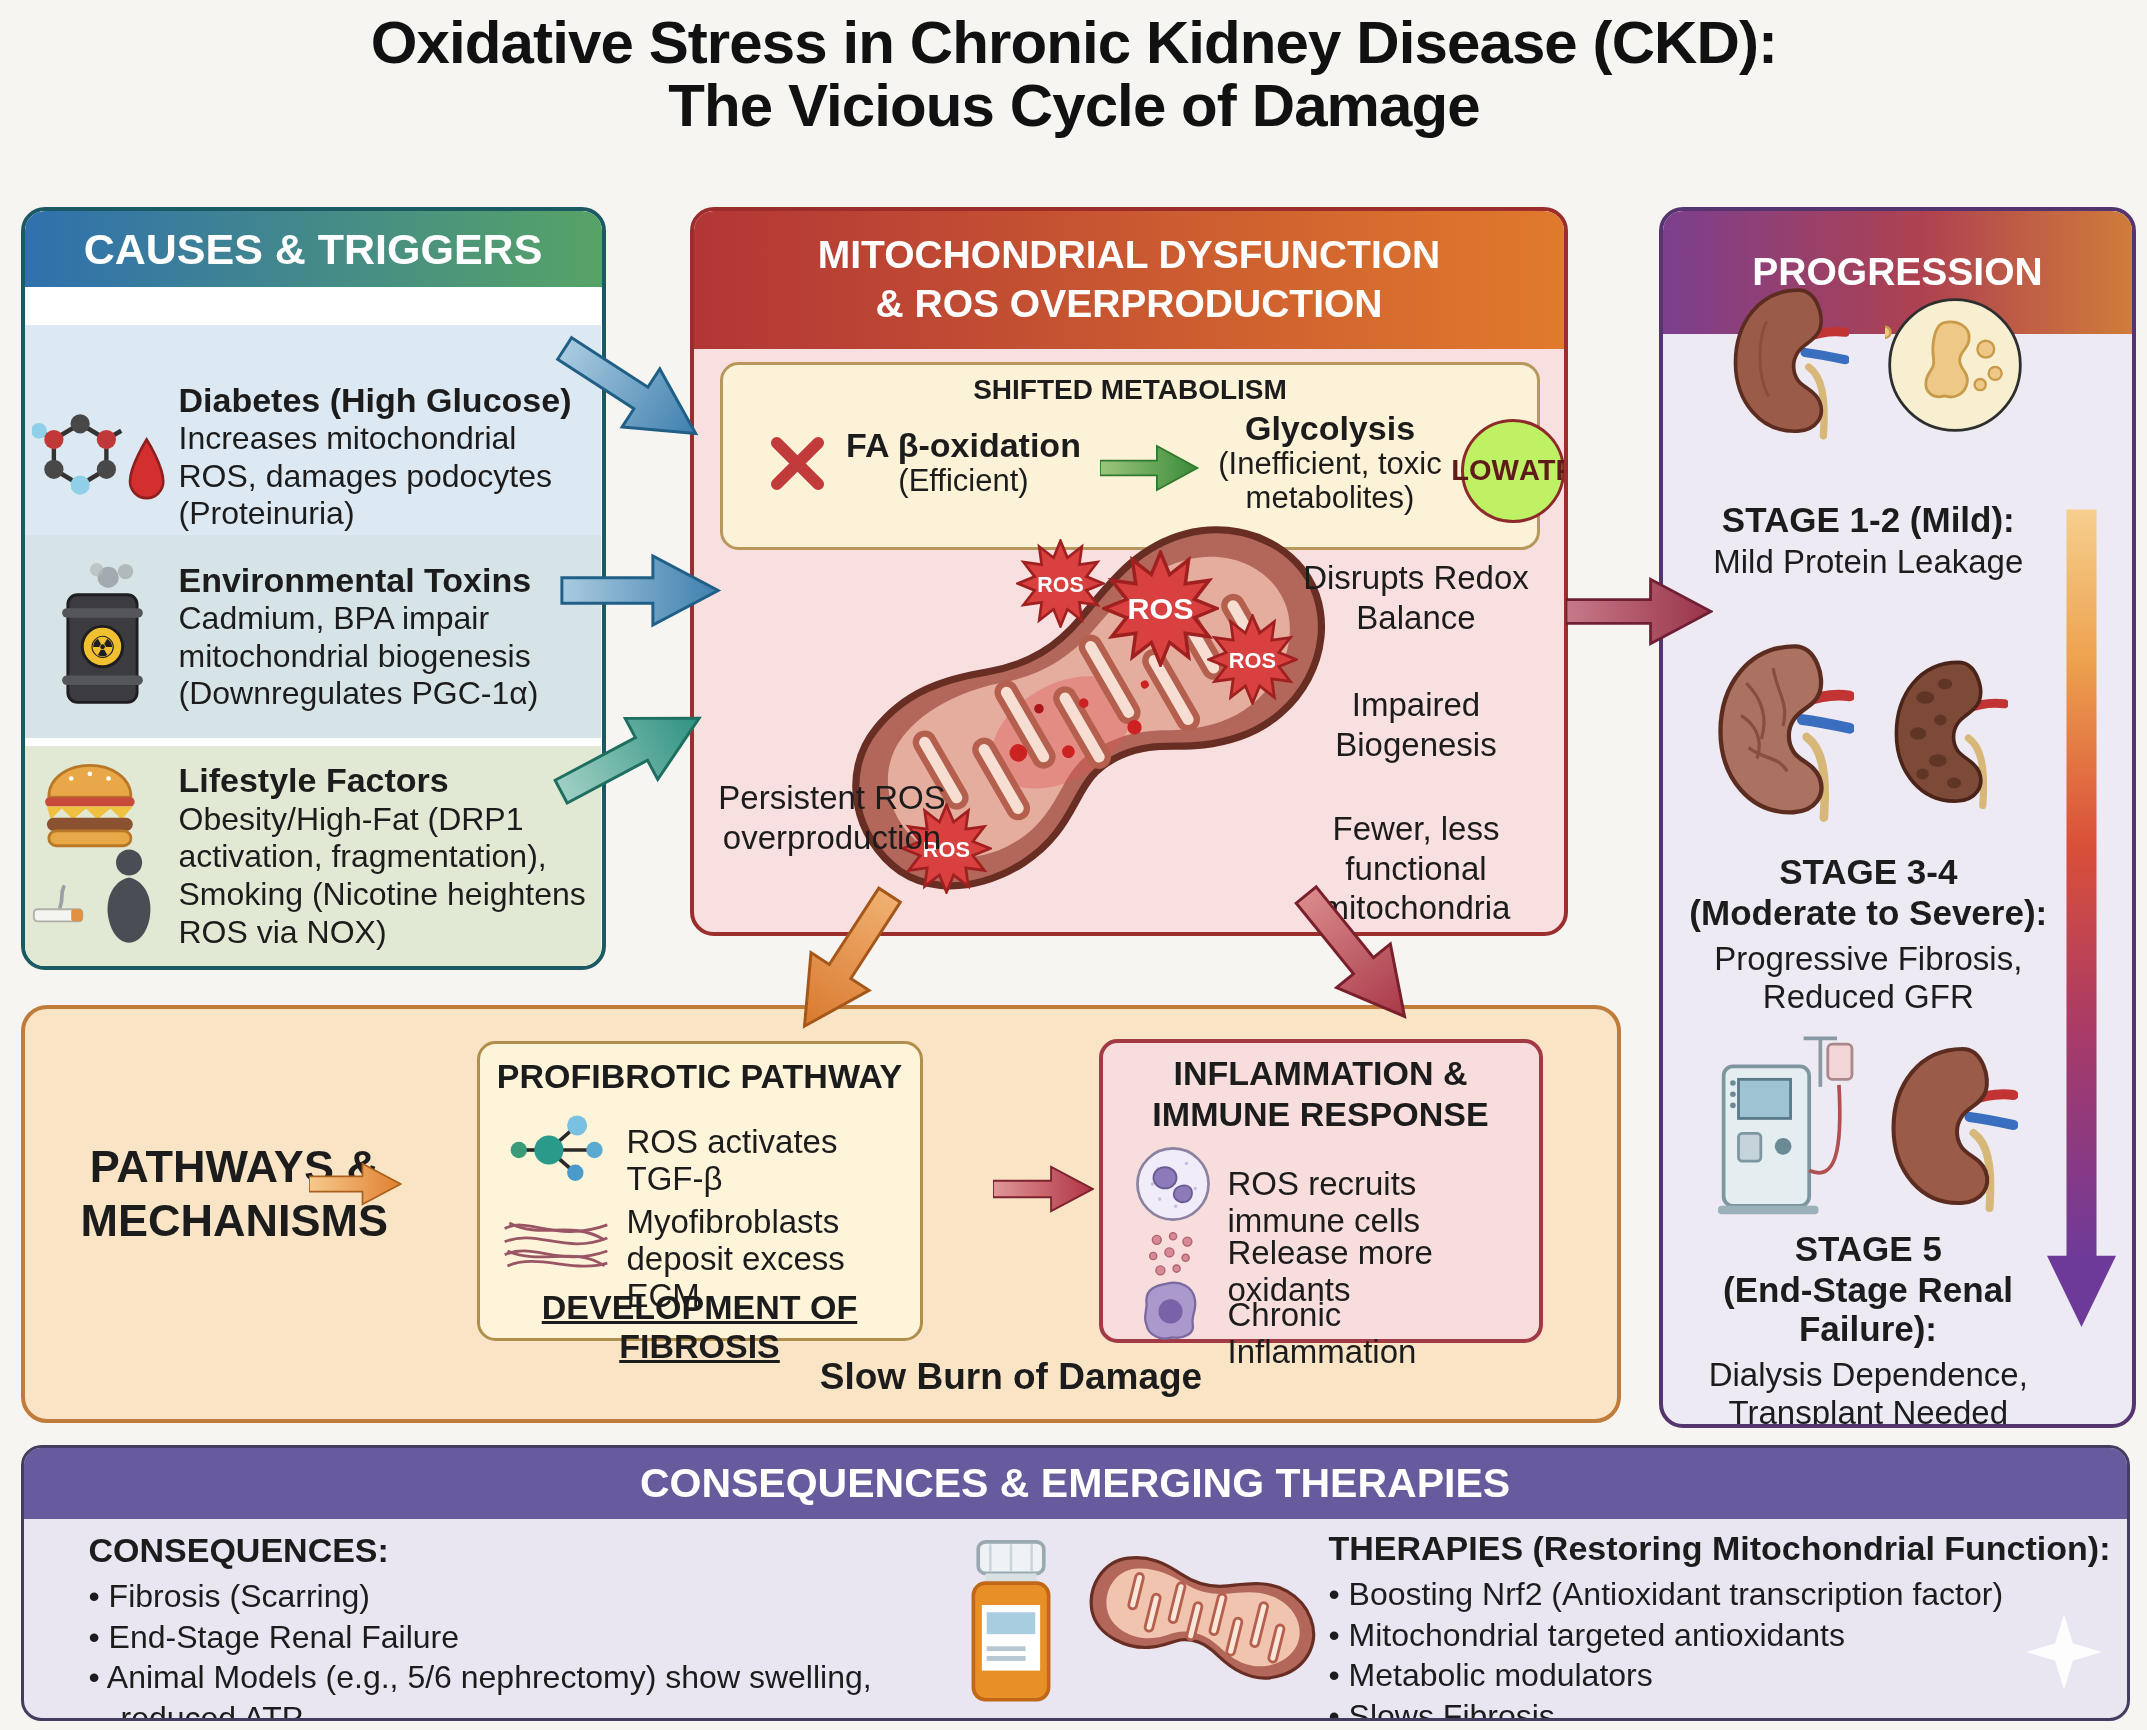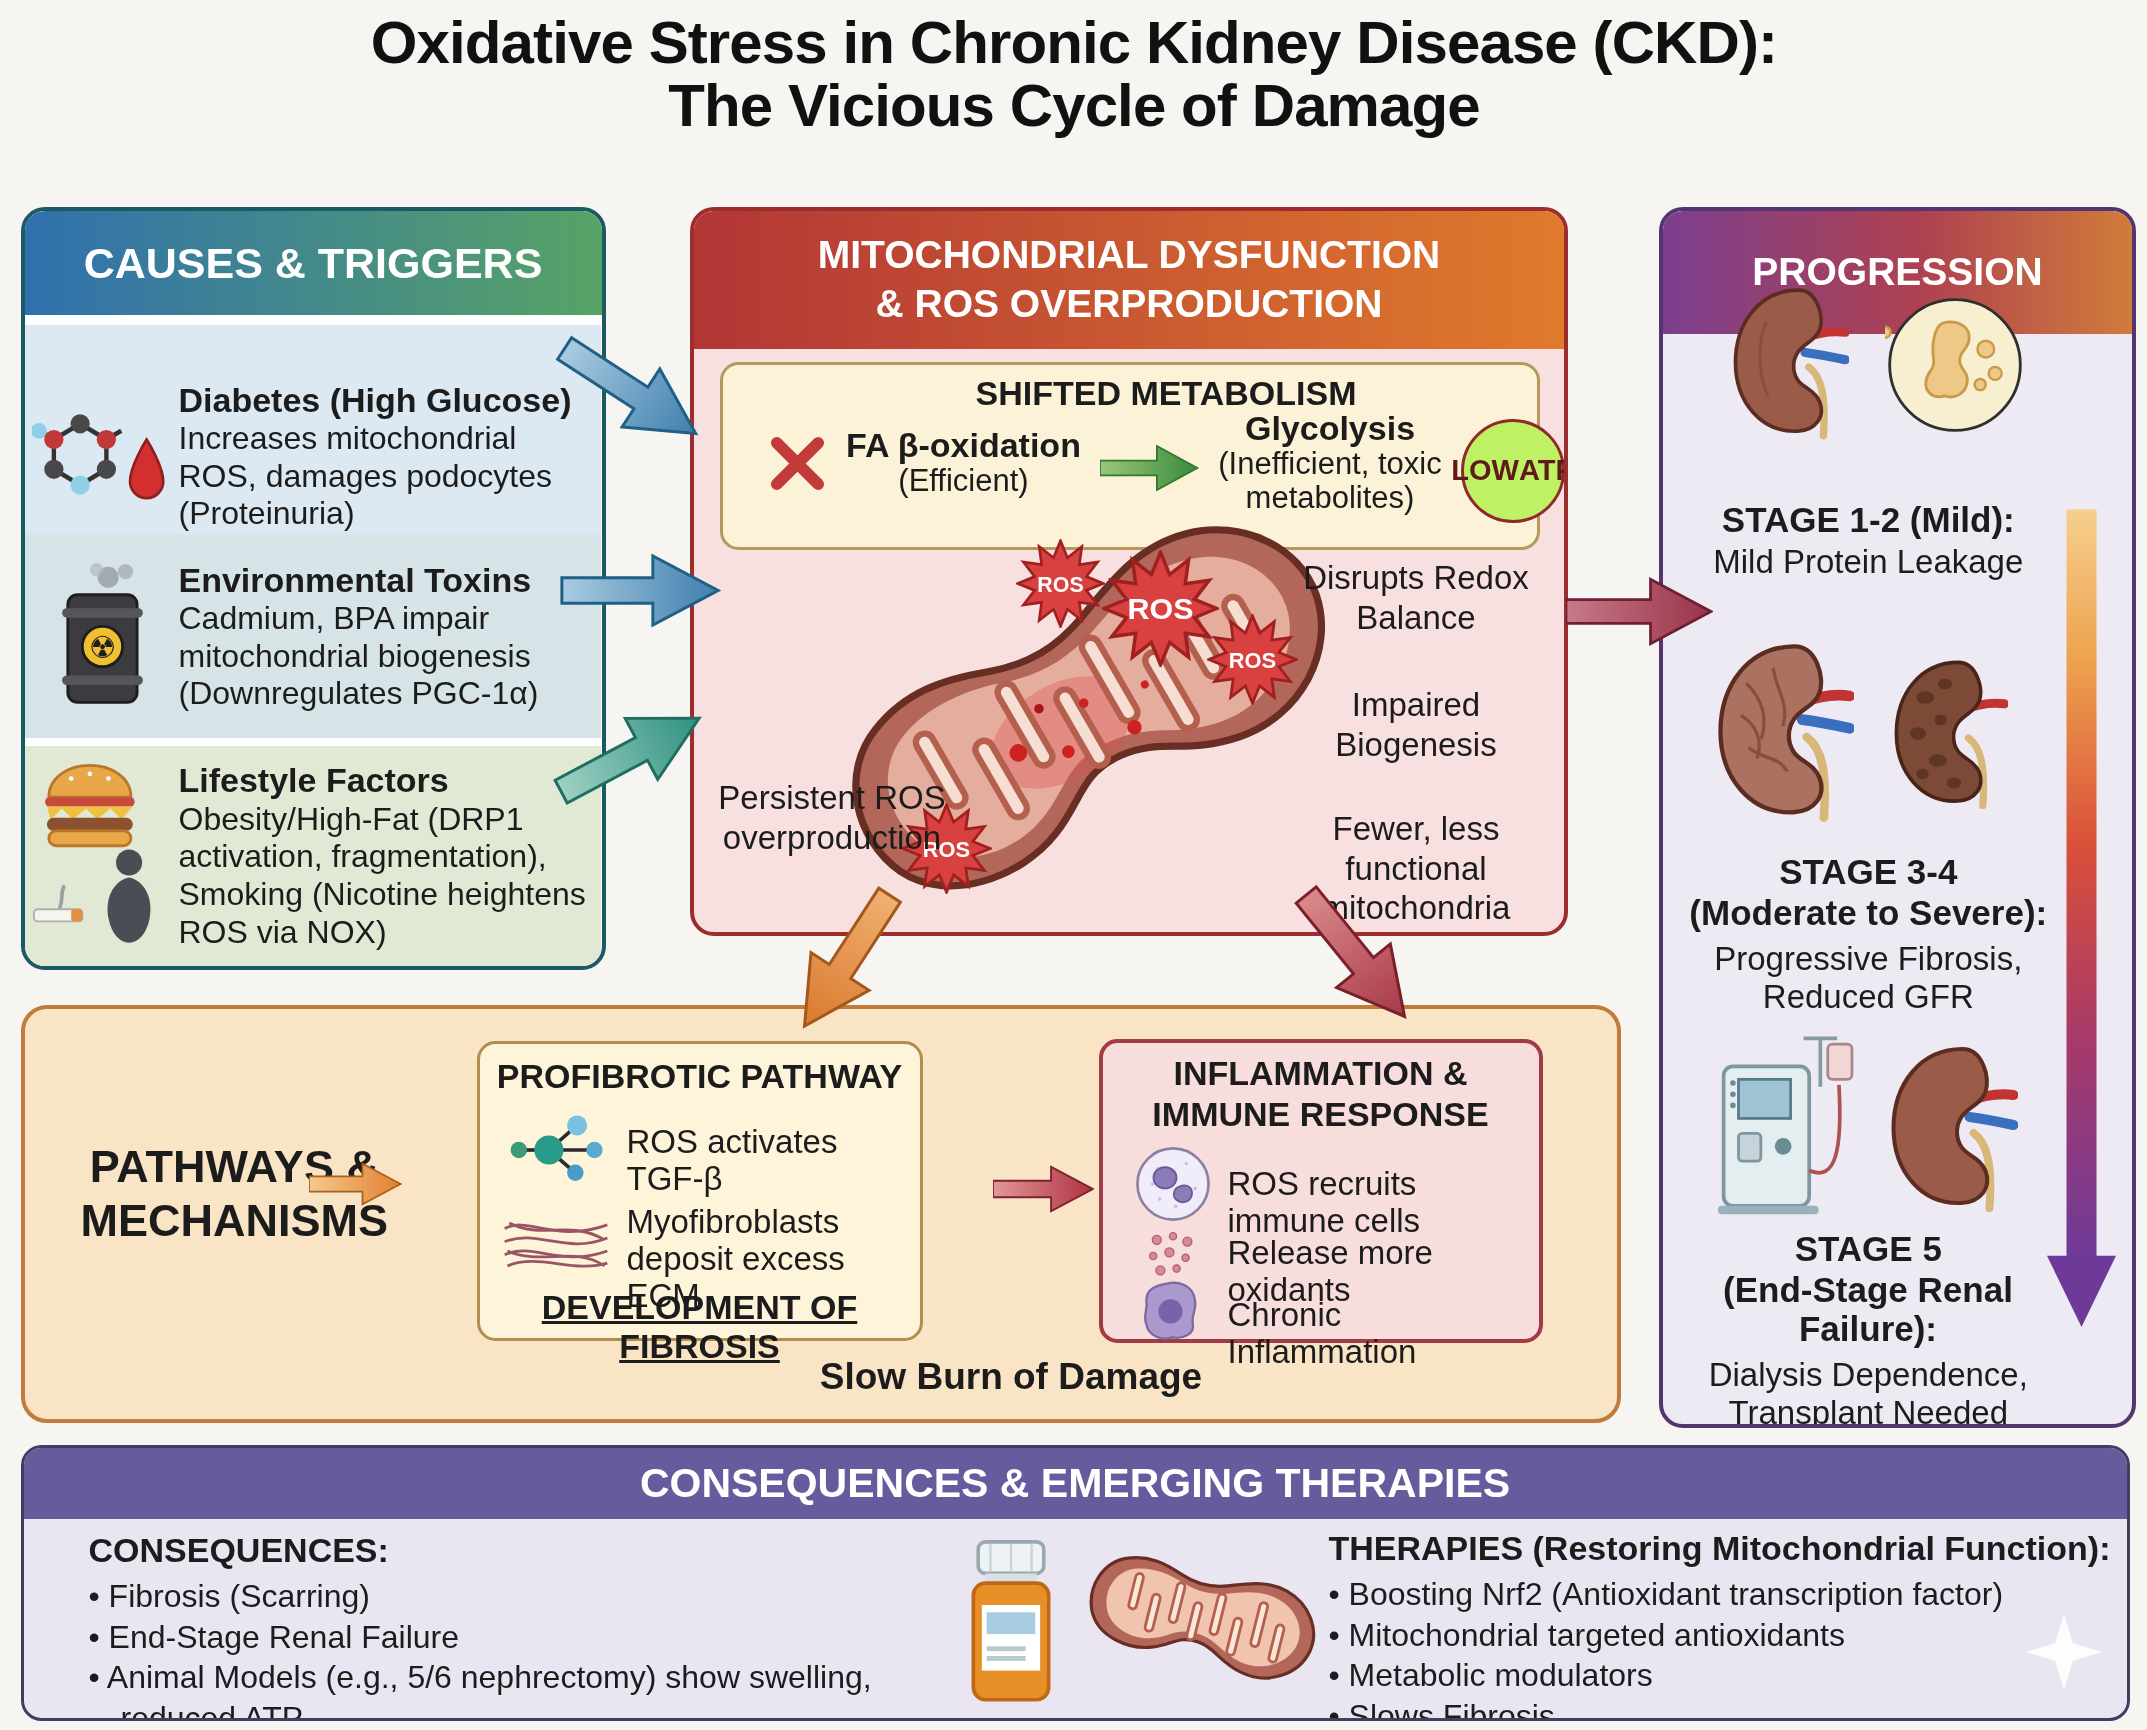--- a/index.html
+++ b/index.html
@@ -9,31 +9,31 @@
   .center{text-align:center;}
   
   #page-title{left:0;top:11.2px;width:2148px;font-size:60px;font-weight:bold;
               line-height:1.05;text-align:center;color:#111;letter-spacing:-0.9px;}
   
   .panel{position:absolute;border-radius:24px;overflow:hidden;box-sizing:border-box;}
   .panel-head{width:100%;color:#fff;font-weight:bold;text-align:center;
               display:flex;flex-direction:column;justify-content:center;}
   
   #causes-panel{left:20.5px;top:207px;width:585px;height:763px;border:4.7px solid #1c5a63;background:#ffffff;}
-  #causes-head{height:104px;font-size:43px;background:linear-gradient(90deg,#3070ae,#57a366);}
+  #causes-head{height:76px;font-size:43px;background:linear-gradient(90deg,#3070ae,#57a366);}
   .cause-row{position:absolute;left:0;width:576px;display:flex;align-items:center;}
   .cause-icon{width:154px;flex:0 0 154px;display:flex;justify-content:center;align-items:center;}
   .cause-text{font-size:32px;line-height:1.18;padding-right:13px;}
   .cause-text .tt{font-size:34px;font-weight:bold;}
   
   #mito-panel{left:690px;top:207px;width:878px;height:729px;border:4.7px solid #9c2d2d;background:#f8e0e0;}
   #mito-head{height:138px;font-size:39px;line-height:1.25;background:linear-gradient(90deg,#b23636,#e07a2c);}
   #metab-box{position:absolute;left:26px;top:151px;width:820px;height:188px;background:#fcf2d7;
              border:3.7px solid #b6985c;border-radius:18.6px;box-sizing:border-box;}
-  #metab-title{position:absolute;left:0;top:9.3px;width:100%;text-align:center;font-size:34px;font-weight:bold;padding-left:36px;}
+  #metab-title{position:absolute;left:0;top:9.3px;width:100%;text-align:center;font-size:28px;font-weight:bold;}
   .metab-big{font-size:34px;font-weight:bold;line-height:1.1;}
   .metab-sub{font-size:31px;line-height:1.08;}
   #atp-badge{position:absolute;left:738px;top:54px;width:104px;height:104px;border-radius:50%;
              background:#bef264;border:3.7px solid #8e2a2a;box-sizing:border-box;color:#5f1a1a;
              font-size:29px;font-weight:bold;display:flex;flex-direction:row;
              align-items:center;justify-content:center;line-height:1.1;}
   .effect{position:absolute;left:587px;width:270px;text-align:center;font-size:33px;line-height:1.2;}
   
   #stages-panel{left:1659px;top:207px;width:477px;height:1221px;border:4.7px solid #55356f;background:#edeaf4;}
   #stages-head{height:123px;font-size:39px;line-height:1.2;

